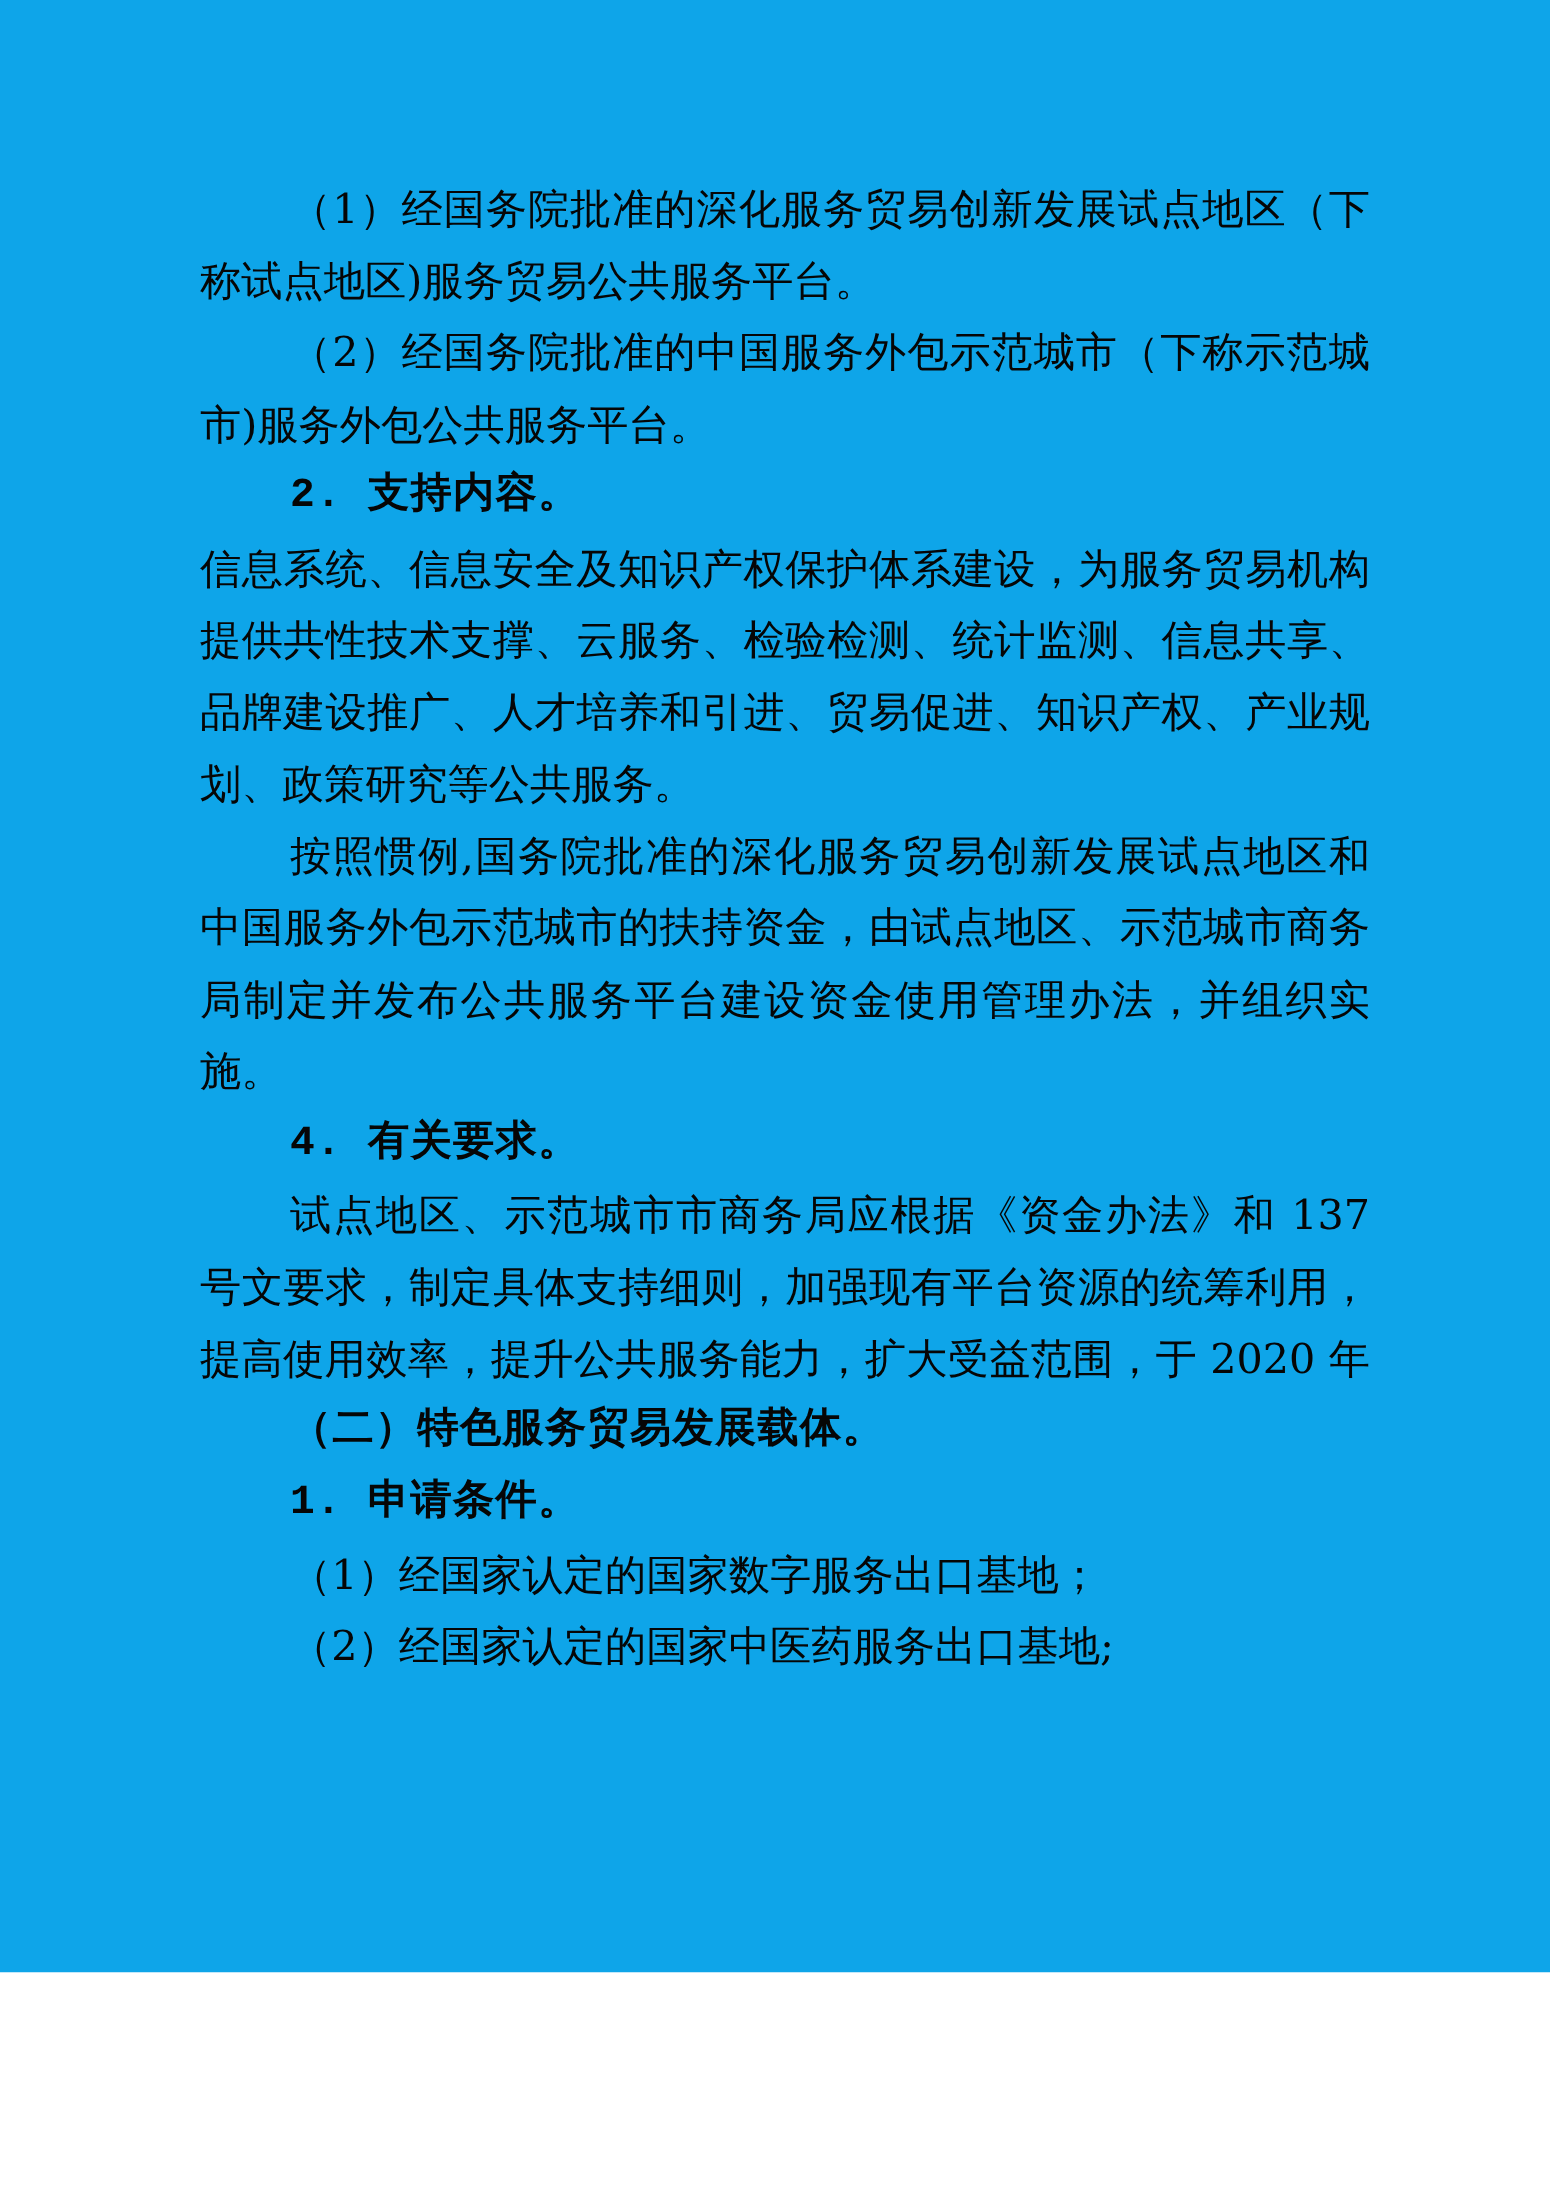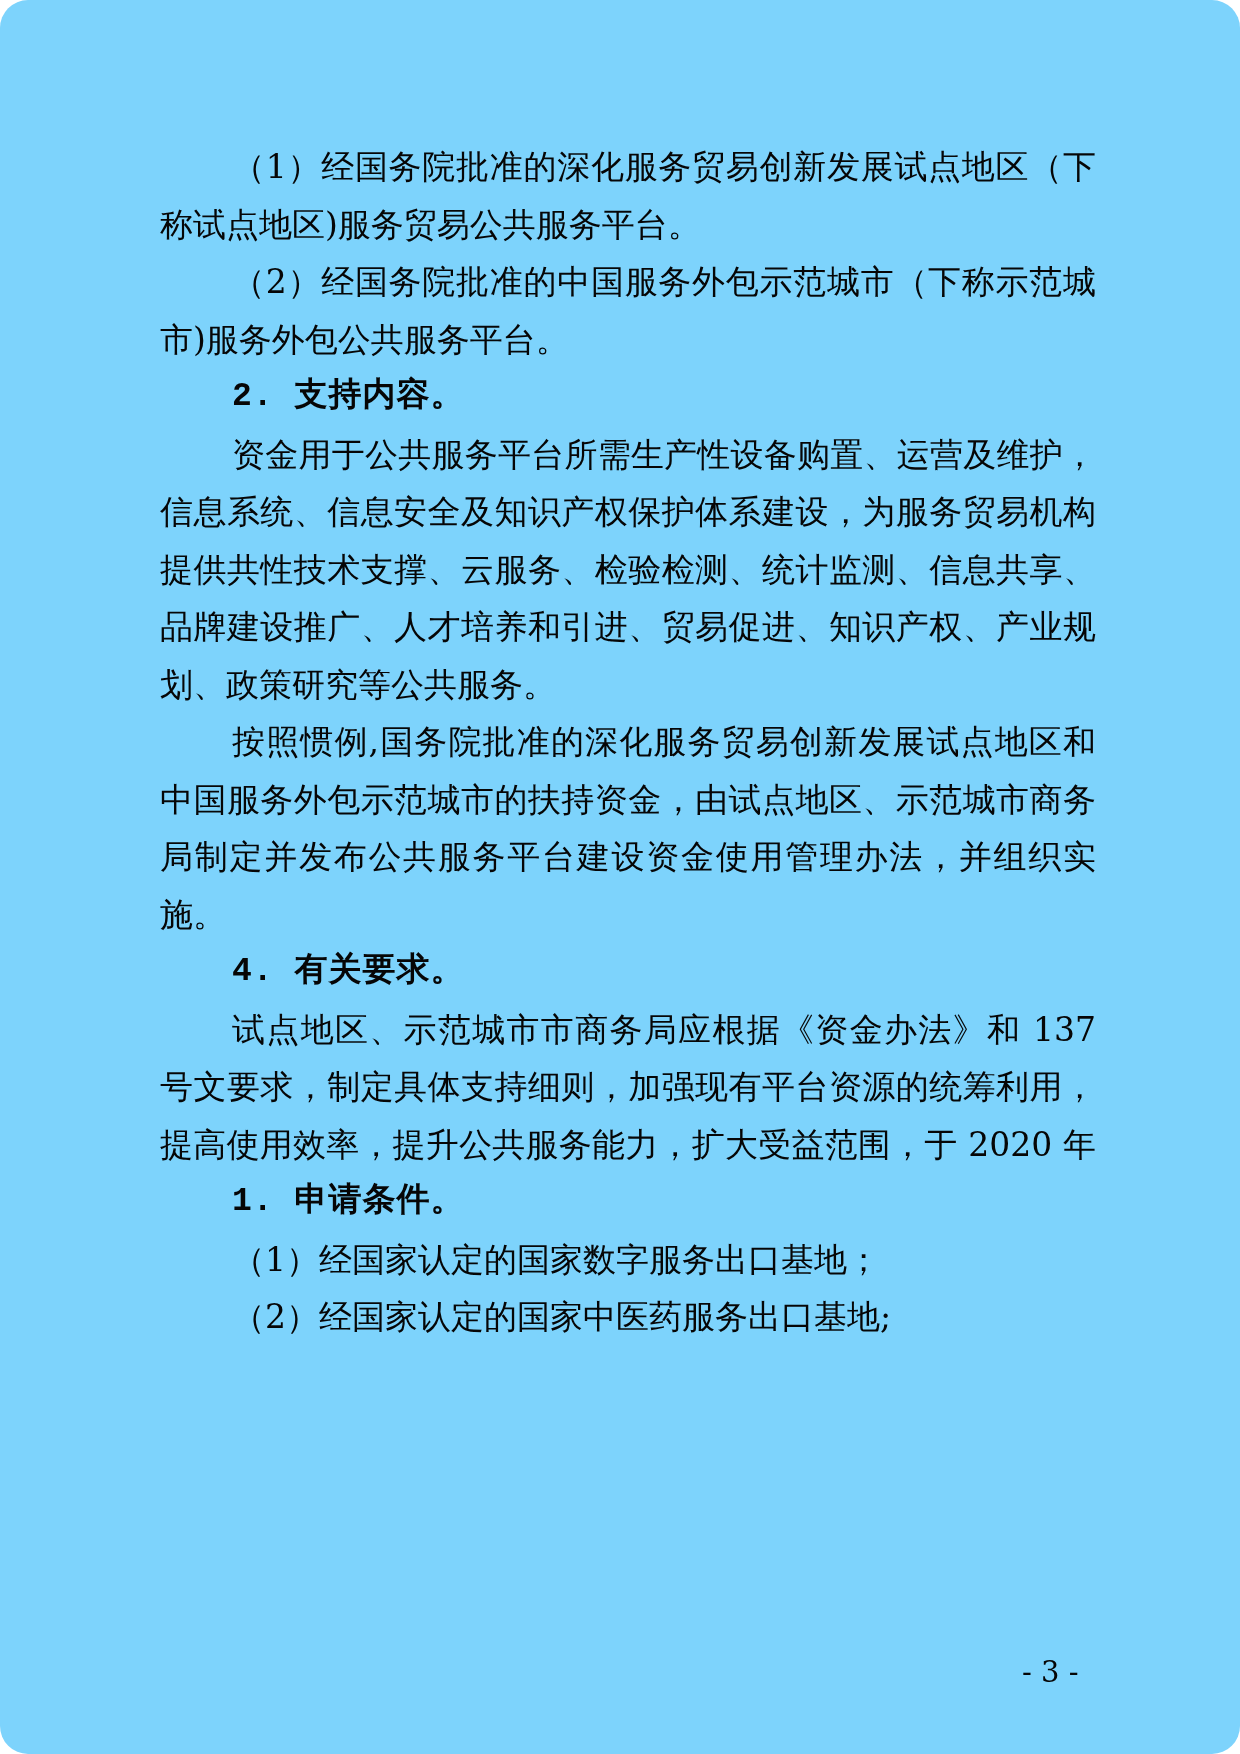--- a/index.html
+++ b/index.html
@@ -3,25 +3,24 @@
 <meta charset="utf-8">
 <style>
   html, body {
     margin: 0;
     padding: 0;
     background: #ffffff;
   }
   .page {
     position: relative;
     width: 1240px;
-    height: 1754px;
-    background: #7dd3fc;
+    height: 1578px;
+    background: #0ea5e9;
     overflow: hidden;
     color: #000000;
-    border-radius: 28px;
   }
   .content {
     position: absolute;
     left: 160px;
     top: 138px;
     width: 936px;
     font-family: "DejaVu Serif", "Liberation Serif", serif;
     font-size: 33px;
     line-height: 57.5px;
     color: #060606;
@@ -67,41 +66,43 @@
         <div class="line">称试点地区)服务贸易公共服务平台。</div>
       </div>
       <div class="block body">
         <div class="line first stretch">（2）经国务院批准的中国服务外包示范城市（下称示范城</div>
         <div class="line">市)服务外包公共服务平台。</div>
       </div>
       <div class="block heading">
         <div class="line first">2. 支持内容。</div>
       </div>
       <div class="block body">
-        <div class="line first stretch">资金用于公共服务平台所需生产性设备购置、运营及维护，</div>
         <div class="line stretch">信息系统、信息安全及知识产权保护体系建设，为服务贸易机构</div>
         <div class="line stretch">提供共性技术支撑、云服务、检验检测、统计监测、信息共享、</div>
         <div class="line stretch">品牌建设推广、人才培养和引进、贸易促进、知识产权、产业规</div>
         <div class="line">划、政策研究等公共服务。</div>
       </div>
       <div class="block body">
         <div class="line first stretch">按照惯例,国务院批准的深化服务贸易创新发展试点地区和</div>
         <div class="line stretch">中国服务外包示范城市的扶持资金，由试点地区、示范城市商务</div>
         <div class="line stretch">局制定并发布公共服务平台建设资金使用管理办法，并组织实</div>
         <div class="line">施。</div>
       </div>
       <div class="block heading">
         <div class="line first">4. 有关要求。</div>
       </div>
       <div class="block body">
         <div class="line first stretch">试点地区、示范城市市商务局应根据《资金办法》和 137</div>
         <div class="line stretch">号文要求，制定具体支持细则，加强现有平台资源的统筹利用，</div>
         <div class="line stretch">提高使用效率，提升公共服务能力，扩大受益范围，于 2020 年</div>
       </div>
       <div class="block heading">
+        <div class="line first">（二）特色服务贸易发展载体。</div>
+      </div>
+      <div class="block heading">
         <div class="line first">1. 申请条件。</div>
       </div>
       <div class="block body">
         <div class="line first">（1）经国家认定的国家数字服务出口基地；</div>
       </div>
       <div class="block body">
         <div class="line first">（2）经国家认定的国家中医药服务出口基地;</div>
       </div>
     </div>
   <div class="page-number">- 3 -</div>

